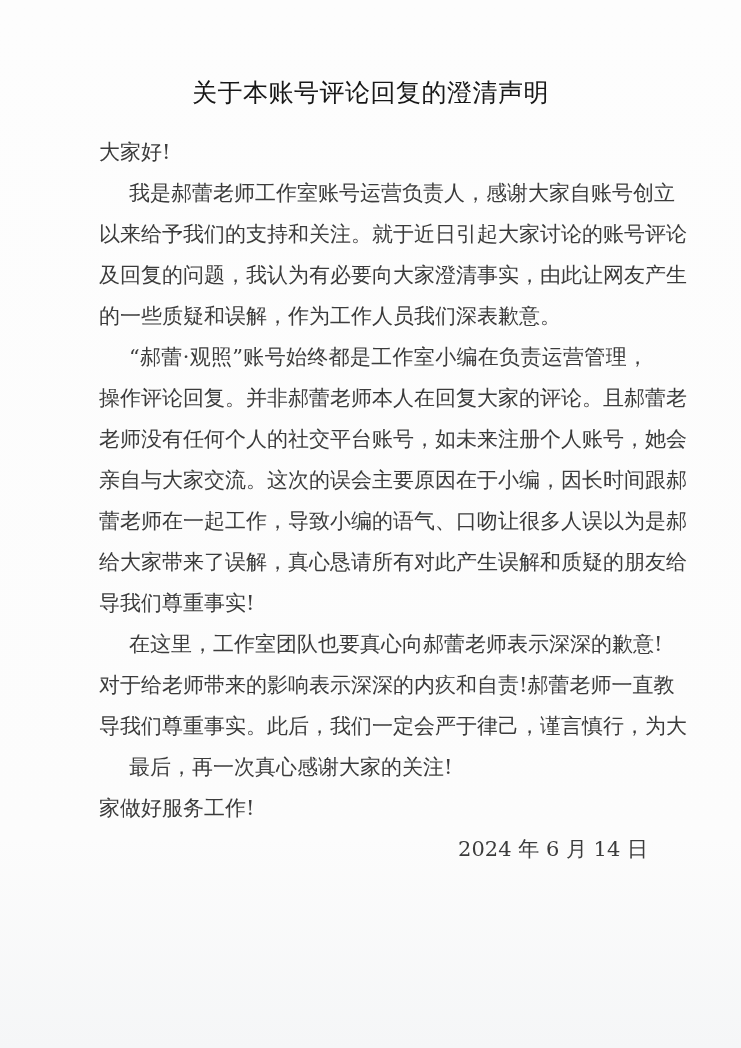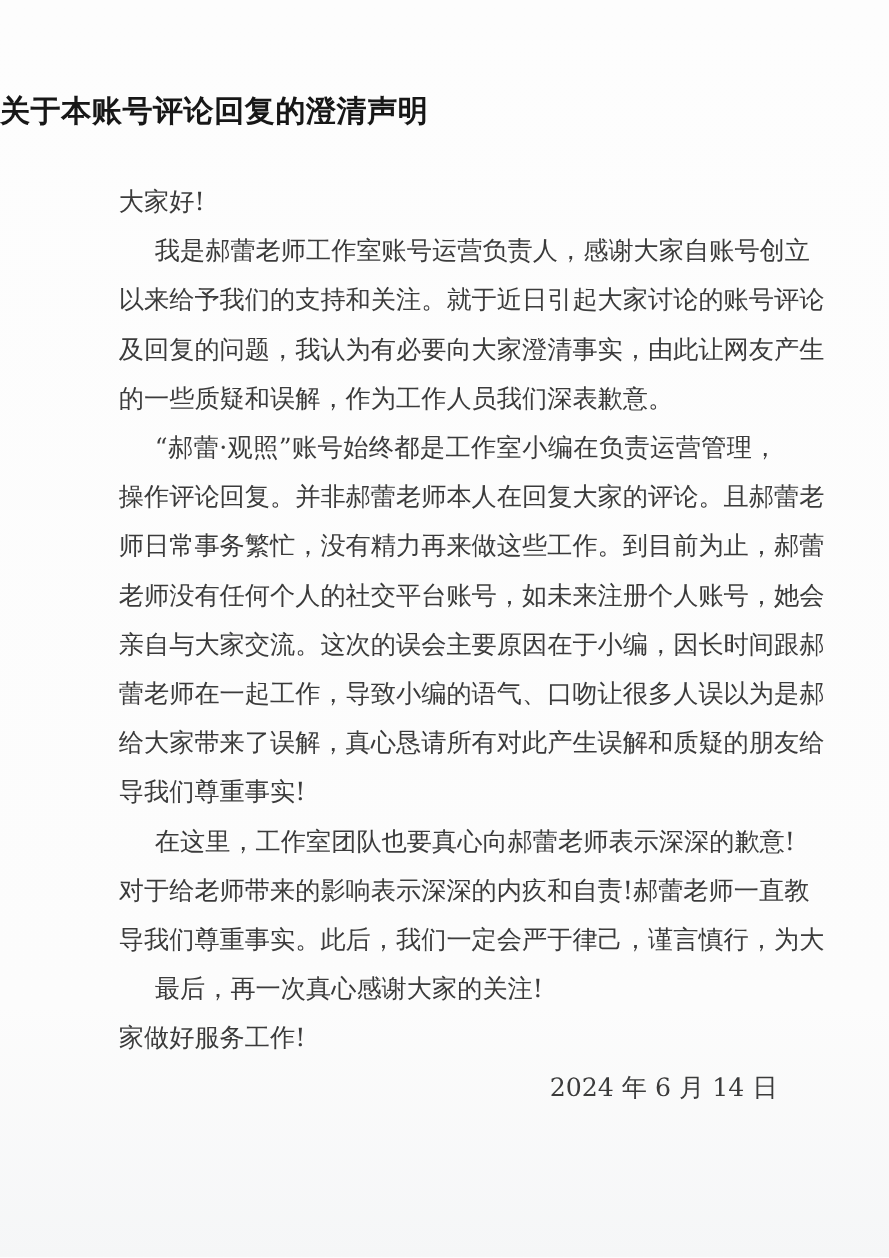--- a/index.html
+++ b/index.html
@@ -11,31 +11,31 @@
     overflow: hidden;
     background: linear-gradient(180deg, #fdfdfd 0%, #fcfcfc 80%, #f5f6f7 100%);
     font-family: "DejaVu Serif", "Liberation Serif", serif;
   }
   .doc-title {
     position: absolute;
     top: 76px;
     left: 0;
     width: 100%;
     margin: 0;
-    text-align: left;
+    text-align: center;
     font-family: "DejaVu Sans", "Liberation Sans", sans-serif;
     font-size: 25px;
-    font-weight: 700;
+    font-weight: 400;
     letter-spacing: 0.5px;
     color: #171717;
   }
   .content {
     position: absolute;
     left: 99px;
-    top: 148px;
+    top: 132px;
     width: 549px;
     font-size: 21px;
     line-height: 41px;
     color: #3b3b3b;
   }
   .line {
     white-space: nowrap;
     height: 41px;
     overflow: visible;
   }
@@ -56,21 +56,20 @@
   <h1 class="doc-title">关于本账号评论回复的澄清声明</h1>
 
   <div class="content">
     <div class="line">大家好!</div>
     <div class="line indent full">我是郝蕾老师工作室账号运营负责人，感谢大家自账号创立</div>
     <div class="line full">以来给予我们的支持和关注。就于近日引起大家讨论的账号评论</div>
     <div class="line full">及回复的问题，我认为有必要向大家澄清事实，由此让网友产生</div>
     <div class="line">的一些质疑和误解，作为工作人员我们深表歉意。</div>
     <div class="line indent full">“郝蕾·观照”账号始终都是工作室小编在负责运营管理，</div>
     <div class="line full">操作评论回复。并非郝蕾老师本人在回复大家的评论。且郝蕾老</div>
-    <div class="line full">师日常事务繁忙，没有精力再来做这些工作。到目前为止，郝蕾</div>
     <div class="line full">老师没有任何个人的社交平台账号，如未来注册个人账号，她会</div>
     <div class="line full">亲自与大家交流。这次的误会主要原因在于小编，因长时间跟郝</div>
     <div class="line full">蕾老师在一起工作，导致小编的语气、口吻让很多人误以为是郝</div>
     <div class="line full">给大家带来了误解，真心恳请所有对此产生误解和质疑的朋友给</div>
     <div class="line">导我们尊重事实!</div>
     <div class="line indent full">在这里，工作室团队也要真心向郝蕾老师表示深深的歉意!</div>
     <div class="line full">对于给老师带来的影响表示深深的内疚和自责!郝蕾老师一直教</div>
     <div class="line full">导我们尊重事实。此后，我们一定会严于律己，谨言慎行，为大</div>
     <div class="line indent">最后，再一次真心感谢大家的关注!</div>
     <div class="line">家做好服务工作!</div>

